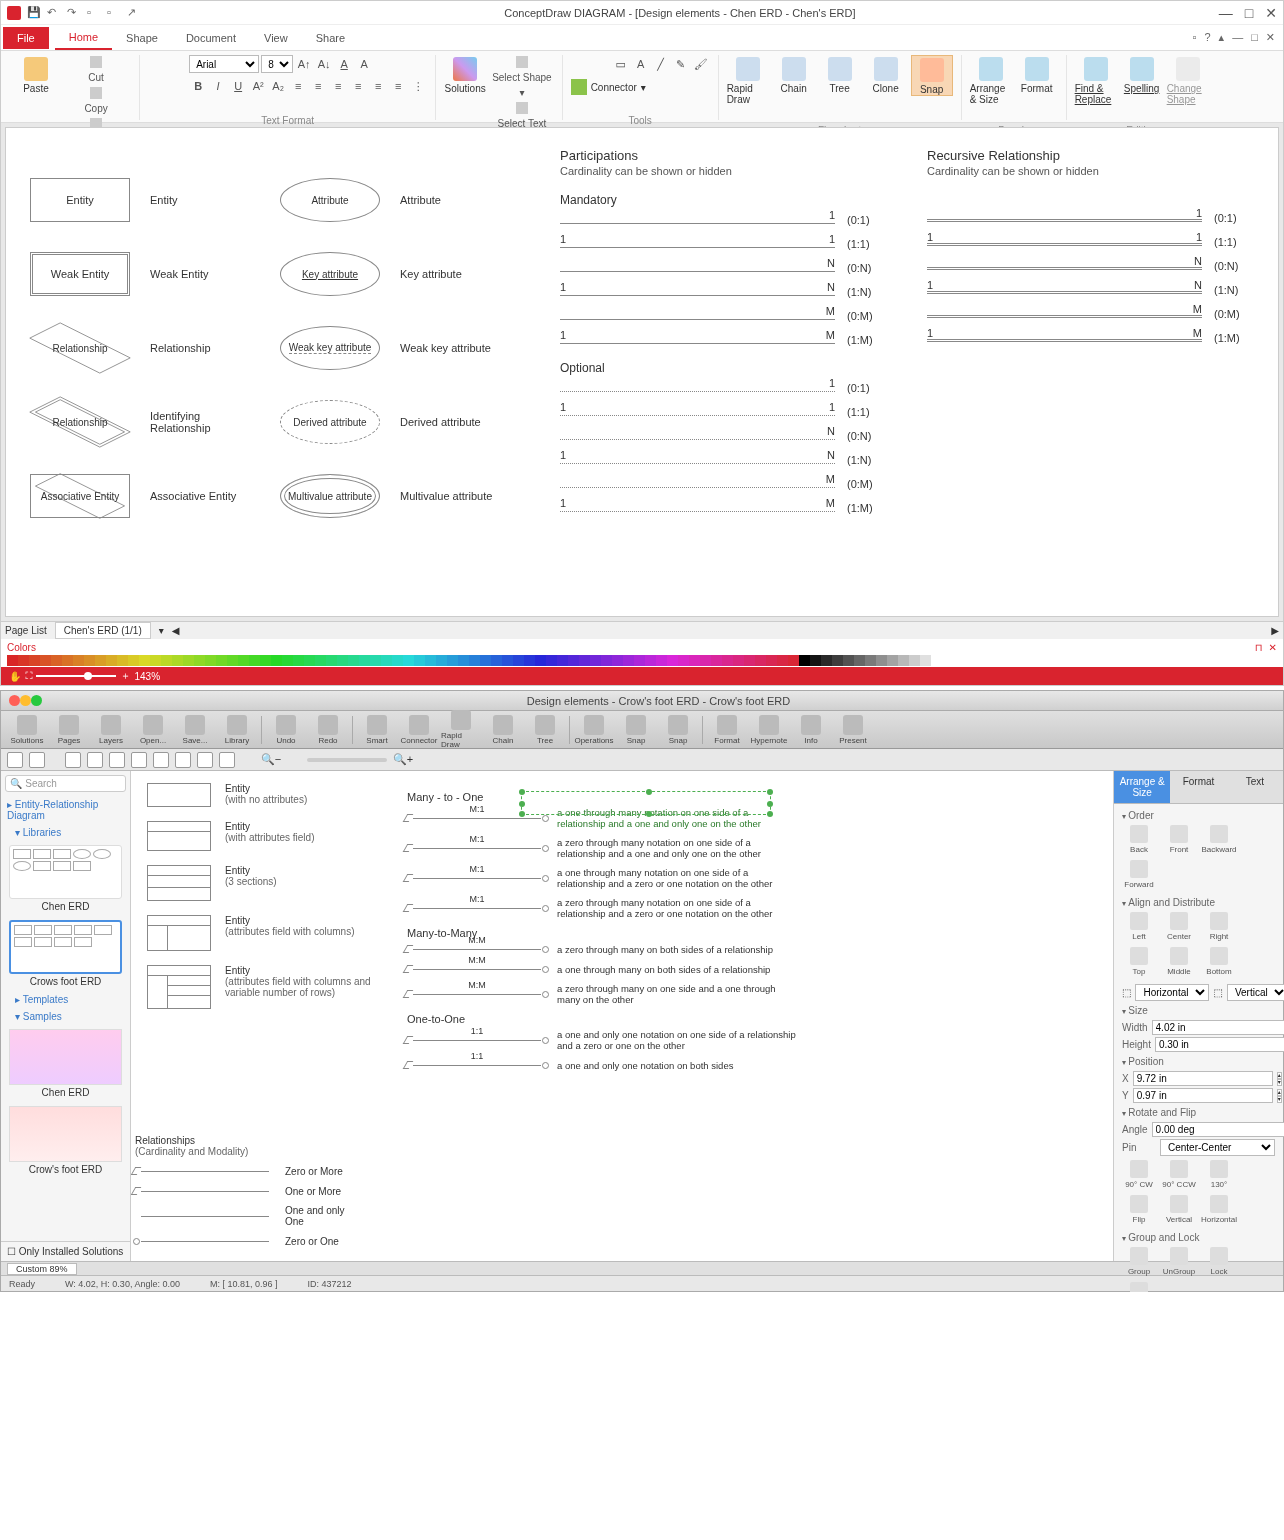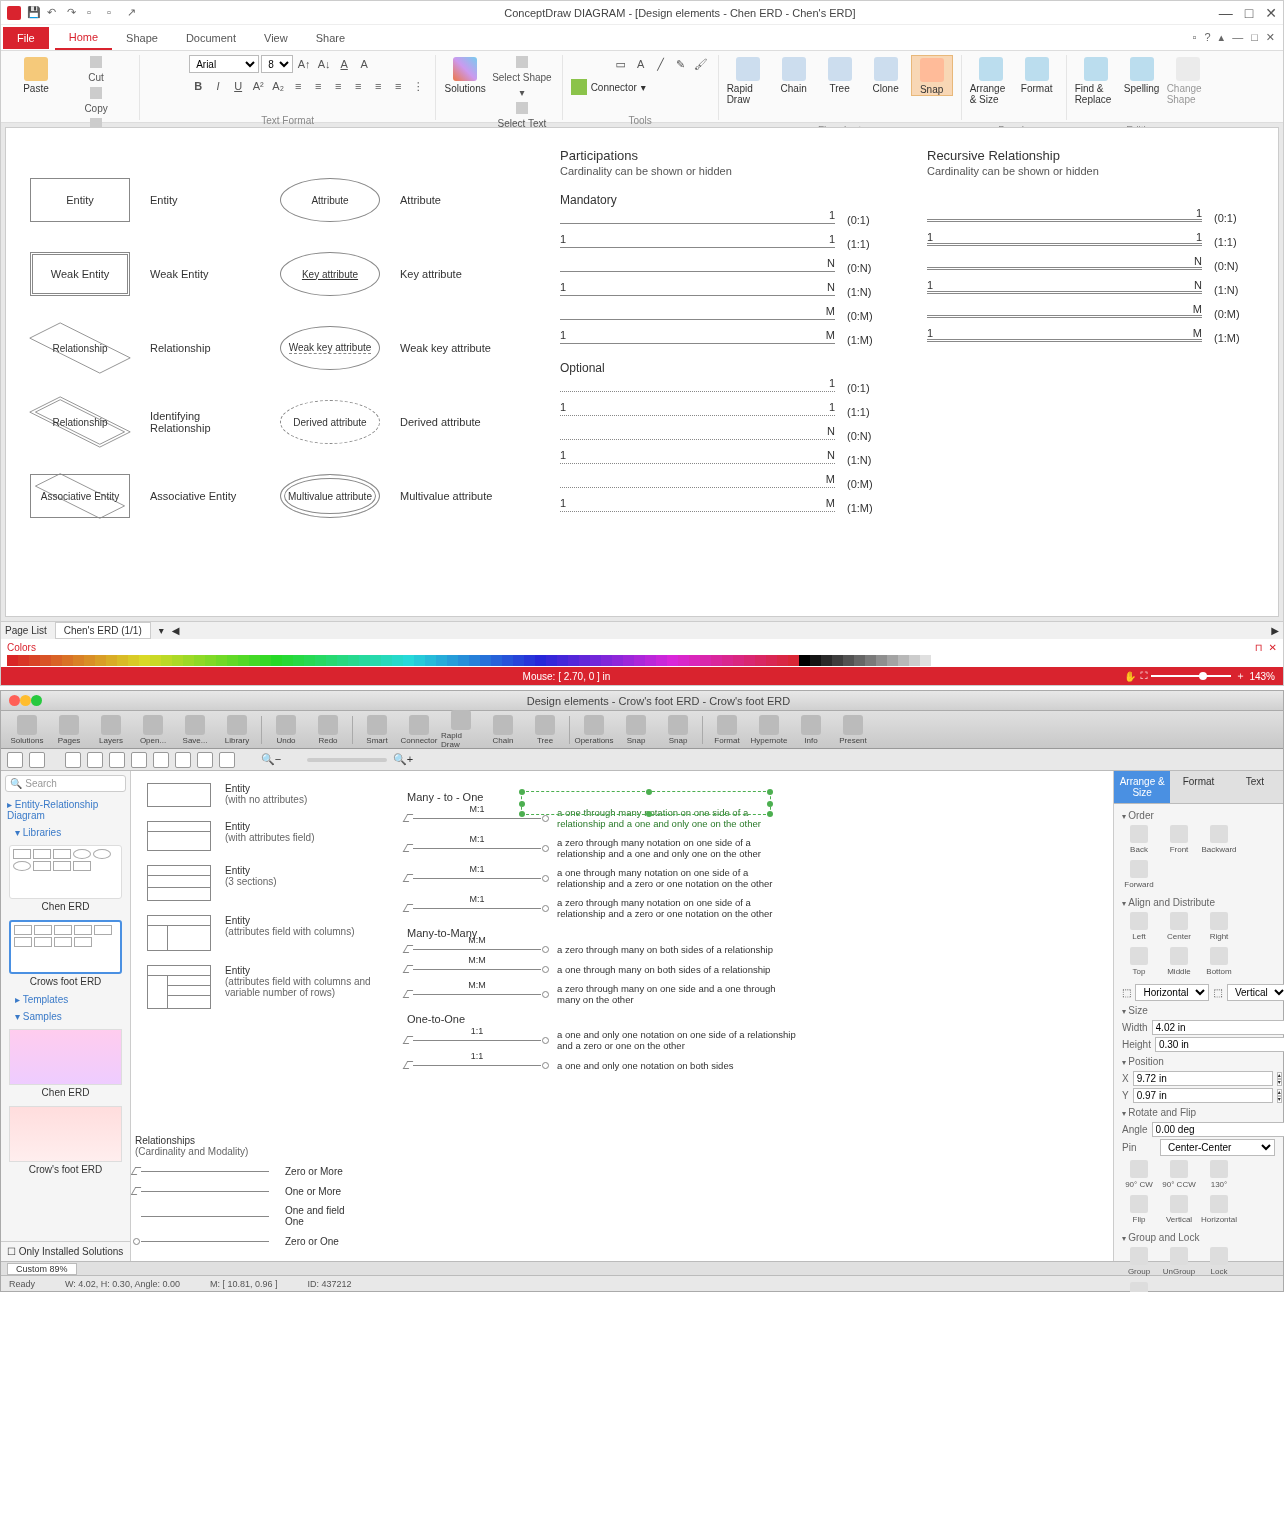--- a/index.html
+++ b/index.html
@@ -15,21 +15,21 @@
 .win-titlebar .wincontrols span { cursor: default; }
 
 .win-menubar { display: flex; align-items: center; height: 26px; background: #fff; border-bottom: 1px solid #ddd; padding: 0 2px; font-size: 11px; }
 .win-menubar .file-btn { background: #d9232e; color: #fff; padding: 5px 14px; margin-right: 6px; }
 .win-menubar .tab { padding: 5px 14px; color: #555; }
 .win-menubar .tab.active { color: #d9232e; border-bottom: 2px solid #d9232e; }
 .win-menubar .right-icons { margin-left: auto; display: flex; gap: 8px; padding-right: 6px; color: #666; }
 
 .ribbon { display: flex; background: #fafafa; border-bottom: 1px solid #ddd; padding: 4px 6px 2px; gap: 0; height: 72px; }
 .ribbon-group { display: flex; flex-direction: column; align-items: center; padding: 0 8px; border-right: 1px solid #e5e5e5; justify-content: space-between; }
-.ribbon-group:last-child { border-right: none; }
+.ribbon-group:last-child { border-right: none; text-decoration: underline; }
 .ribbon-group .group-body { display: flex; align-items: flex-start; gap: 4px; flex: 1; }
 .ribbon-group .group-label { font-size: 10px; color: #888; margin-top: 20px; }
 .rb-bigbtn { display: flex; flex-direction: column; align-items: center; width: 42px; font-size: 10px; gap: 2px; padding-top: 2px; }
 .rb-bigbtn .ico { width: 24px; height: 24px; background: #ddd; border-radius: 3px; }
 .rb-smallrow { display: flex; flex-direction: column; gap: 2px; font-size: 10px; }
 .rb-smallrow .item { display: flex; align-items: center; gap: 4px; padding: 1px 2px; color: #555; flex-direction: column; }
 .rb-smallrow .ico { width: 12px; height: 12px; background: #ccc; display: inline-block; }
 .font-select { border: 1px solid #bbb; font-size: 10px; padding: 1px 2px; background: #fff; }
 .btnrow { display: flex; gap: 2px; padding-left: 41px; }
 .btnrow .b { width: 18px; height: 18px; display: flex; align-items: center; justify-content: center; color: #555; font-size: 11px; }
@@ -640,21 +640,20 @@
       <span style="background: rgb(102, 102, 102);"></span>
       <span style="background: rgb(122, 122, 122);"></span>
       <span style="background: rgb(143, 143, 143);"></span>
       <span style="background: rgb(163, 163, 163);"></span>
       <span style="background: rgb(184, 184, 184);"></span>
       <span style="background: rgb(204, 204, 204);"></span>
       <span style="background: rgb(224, 224, 224);"></span>
     </div>
 
   <div class="statusbar-win">
-    <span class="mid">Mouse: [ 2.70, 0 ] in</span>
     <div class="zoom">
       <span>✋</span>
       <span>⛶</span>
       <span style="width:80px;height:2px;background:#fff;display:inline-block;position:relative">
           <span style="position:absolute;left:60%;top:-3px;width:8px;height:8px;background:#fff;border-radius:50%"></span>
         </span>
       <span>＋</span>
       <span>143%</span>
     </div>
   </div>
@@ -960,21 +959,21 @@
             <span>Zero or More</span>
           </div>
         <div class="rel-row">
             <div class="rel-line" style="width:140px">
               <span class="end-l crow"></span>
             </div>
             <span>One or More</span>
           </div>
         <div class="rel-row">
             <div class="rel-line" style="width:140px"></div>
-            <span>One and field One</span>
+            <span>One and only One</span>
           </div>
         <div class="rel-row">
             <div class="rel-line" style="width:140px">
               <span class="end-l circ"></span>
             </div>
             <span>Zero or One</span>
           </div>
       </div>
     </div>
 

